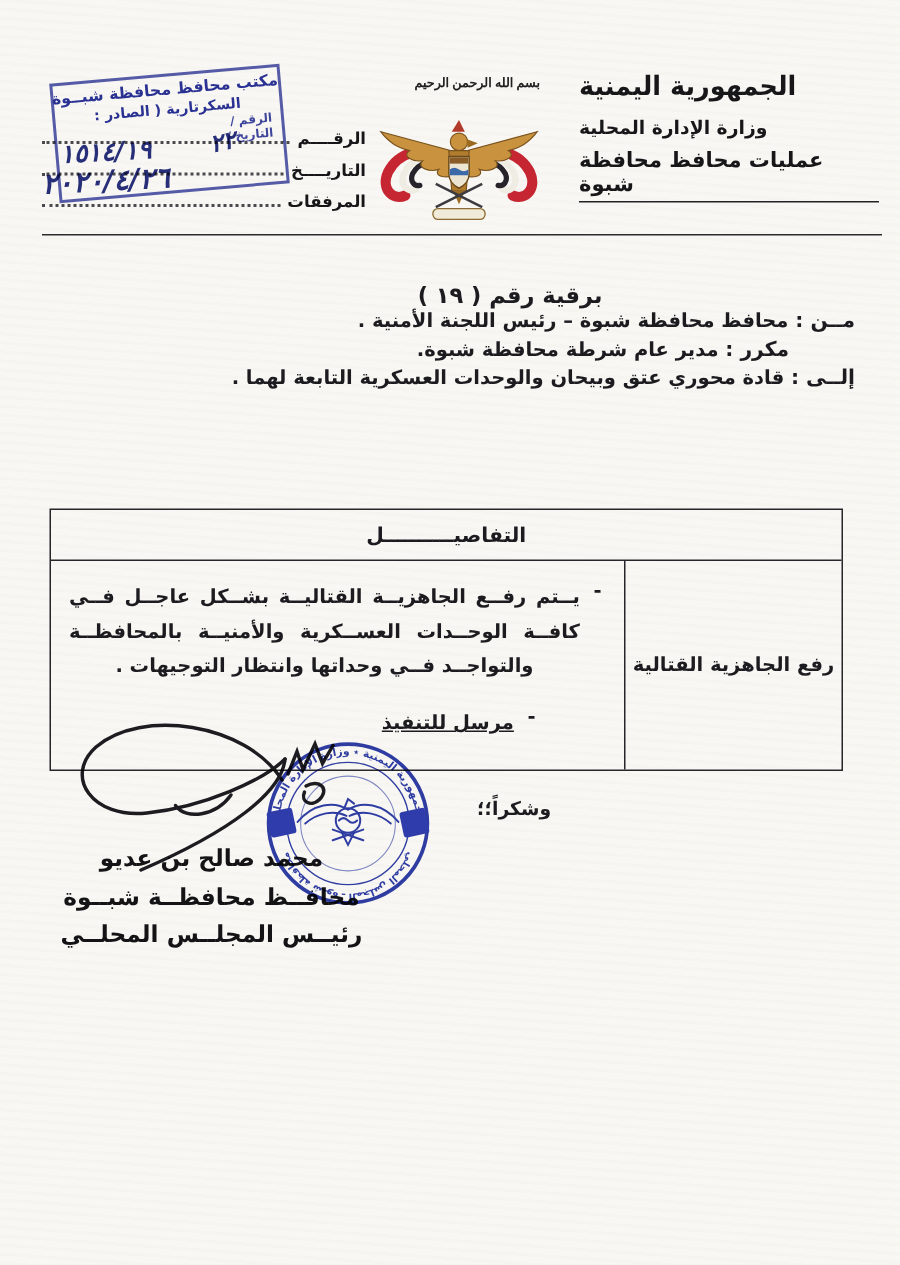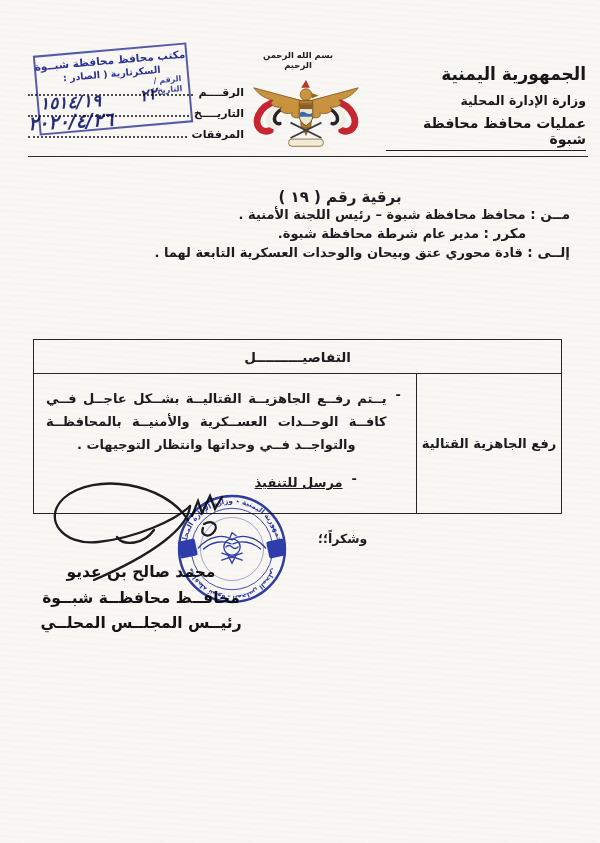--- a/index.html
+++ b/index.html
@@ -36,25 +36,25 @@
 
   .handwriting{
     color:#28307e;font-style:italic;z-index:4;mix-blend-mode:multiply;
     white-space:nowrap;letter-spacing:1px;
   }
   .hw-number{left:40px;top:92px;font-size:17px;transform:rotate(-3deg);}
   .hw-extra{left:140px;top:85px;font-size:16px;transform:rotate(-12deg);}
   .hw-date{left:28px;top:110px;font-size:19px;transform:rotate(-3deg);}
 
   
-  .bismillah{left:250px;top:51px;width:96px;text-align:center;font-size:8.5px;line-height:1.15;color:#222;}
+  .bismillah{left:264px;top:51px;width:96px;text-align:right;font-size:8.5px;line-height:1.15;color:#222;font-family:Liberation Serif, serif;}
   .emblem{left:248px;top:72px;}
 
   
-  .letterhead{right:14px;top:64px;width:200px;text-align:right;color:#17171a;}
+  .letterhead{right:14px;top:48px;width:200px;text-align:left;color:#17171a;}
   .lh-republic{font-size:17px;letter-spacing:.5px;transform:scaleY(1.05);margin-bottom:9px;}
   .lh-ministry{font-size:12.5px;margin-bottom:7px;}
   .lh-office{font-size:14px;display:inline-block;border-bottom:1.7px solid #222;padding-bottom:3px;}
 
   .sep{left:28px;top:156px;width:560px;border-top:1.7px solid #2b2b2e;height:0;}
 
   
   .title{left:0;top:188px;width:600px;text-align:center;font-size:15px;letter-spacing:.5px;margin-left:40px;}
   .meta{left:44px;right:30px;top:205px;font-size:13px;}
   .meta .line{margin-bottom:0;line-height:18px;}

